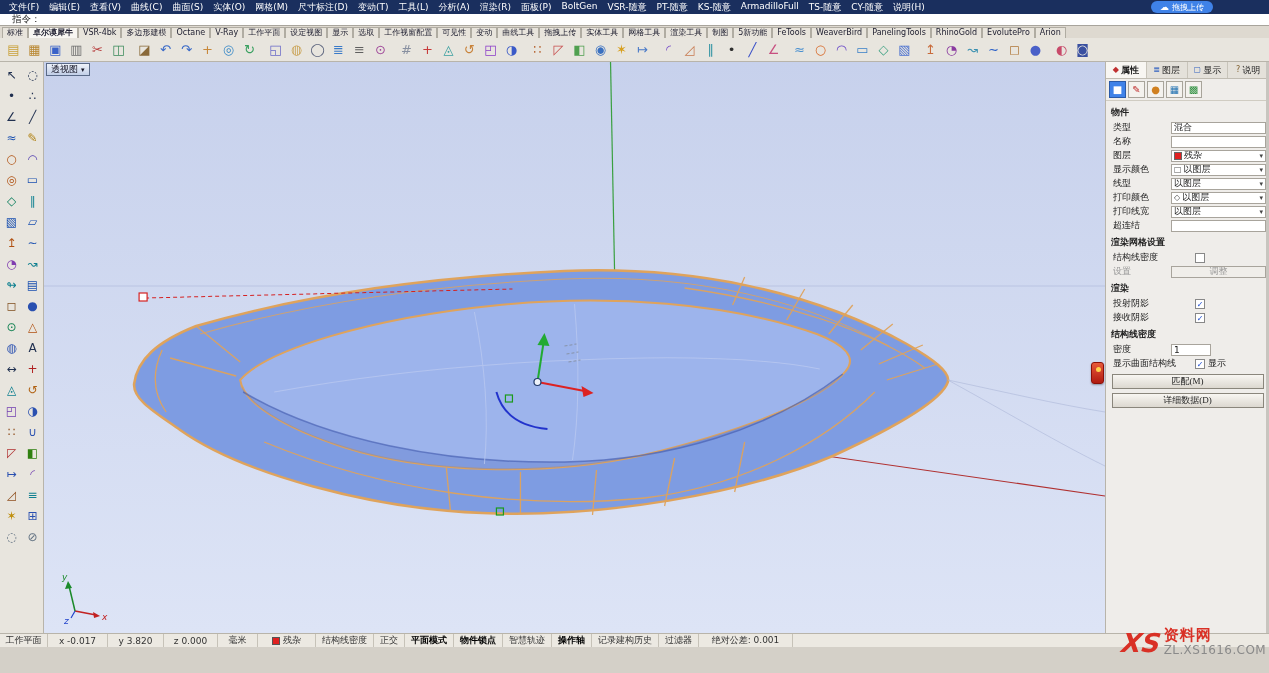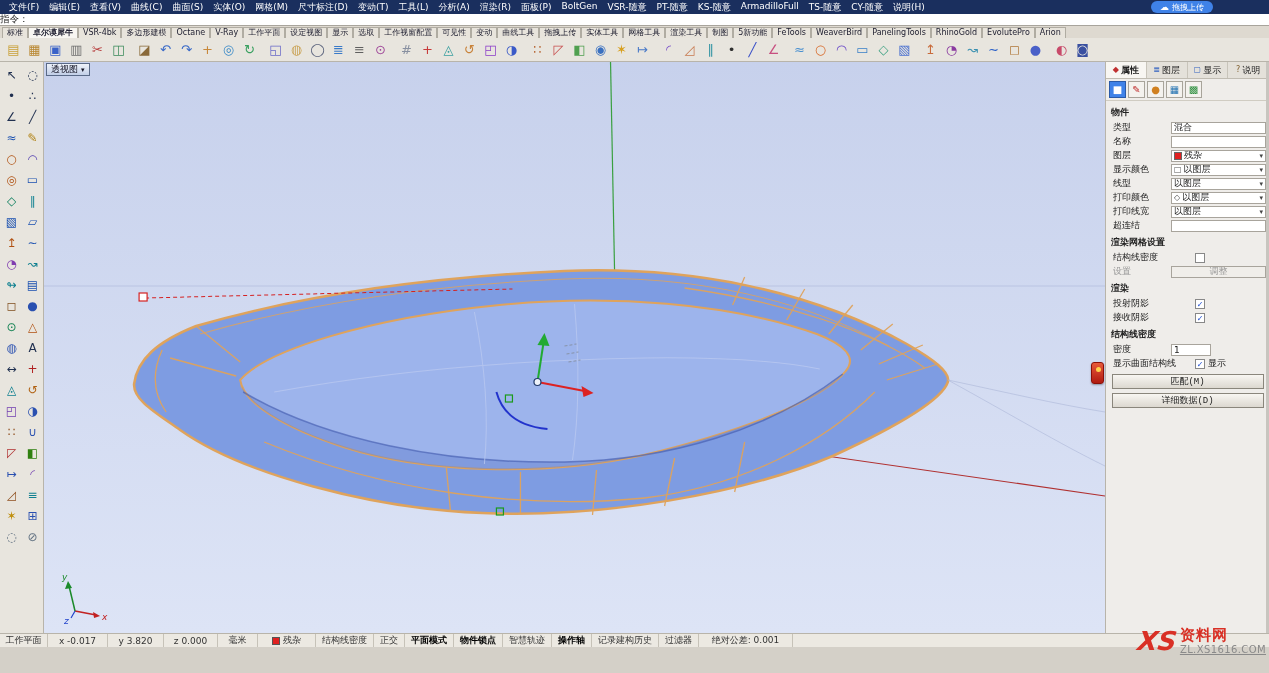--- a/index.html
+++ b/index.html
@@ -9,21 +9,21 @@
   
   .menubar{height:14px;background:var(--menubar);display:flex;align-items:center;padding:0 4px;position:relative;}
   .menus{display:flex;}
   .mitem{color:#fff;font-size:9px;padding:0 5px;white-space:nowrap;cursor:default;}
   .upload{position:absolute;right:56px;top:1px;height:12px;background:var(--accent-blue);border-radius:6px;color:#fff;display:flex;align-items:center;gap:3px;padding:0 9px;font-size:8px;}
   .upcloud{font-size:9px;line-height:1;}
 
   
   .cmdline{height:13px;background:#fff;border-bottom:1px solid #d6d3cc;font-size:9.5px;color:#111;padding:0 4px;display:flex;align-items:center;position:relative;white-space:nowrap;}
   .cmd-info{position:absolute;right:4px;top:1px;width:11px;height:11px;background:var(--accent-blue);color:#fff;border-radius:2px;font-size:8px;display:flex;align-items:center;justify-content:center;}
-  .cmdprompt{height:12px;background:#fff;border-bottom:1px solid #a8a49c;font-size:9.5px;padding:0 0;display:flex;align-items:center;}
+  .cmdprompt{height:12px;background:#fff;border-bottom:1px solid #a8a49c;font-size:9.5px;padding:0 12px;display:flex;align-items:center;}
 
   
   .ribbontabs{height:12px;background:#ded9d0;display:flex;align-items:flex-end;padding-left:2px;font-size:8px;overflow:hidden;}
   .rtab{padding:0 4px;border:1px solid #b0aca2;border-bottom:none;background:#e8e4dc;color:#223;height:11px;line-height:10px;white-space:nowrap;}
   .rtab.active{background:#f8f6f2;font-weight:bold;}
 
   
   .toolbar{height:24px;background:#e8e5de;border-bottom:1px solid #b8b4aa;display:flex;align-items:center;padding:0 3px;}
   .ticon{width:21px;height:20px;display:flex;align-items:center;justify-content:center;font-size:13px;cursor:default;}
   .ticon:nth-child(6n){margin-right:5px;}
@@ -64,21 +64,21 @@
   .ax-y{fill:#1a8a2a;font-size:9px;font-style:italic;}
   .ax-z{fill:#2244cc;font-size:9px;font-style:italic;}
 
   
   .watermark{position:absolute;left:882px;top:595px;z-index:55;display:flex;align-items:center;gap:8px;opacity:.93;}
   .wxtext{font-size:23px;font-weight:bold;color:var(--watermark);letter-spacing:2px;white-space:nowrap;}
   .ziliao{position:absolute;right:3px;top:627px;display:flex;align-items:center;gap:3px;z-index:60;}
   .xs{font-size:26px;font-weight:bold;font-style:italic;color:var(--logo-red);transform:skewX(-8deg);line-height:1;}
   .zlcol{display:flex;flex-direction:column;line-height:1.15;}
   .brand{font-size:15px;font-weight:bold;color:var(--logo-red);letter-spacing:1px;}
-  .url{font-size:10px;color:#8a8a8a;letter-spacing:.4px;text-decoration:underline;}
+  .url{font-size:12px;color:#8a8a8a;letter-spacing:.4px;}
 
   
   .panel{width:164px;background:#efedea;border-left:1px solid #b8b4aa;font-size:9px;position:relative;}
   .ptabs{display:flex;height:17px;border-bottom:1px solid #c0bcb2;background:#e4e1da;}
   .ptab{flex:1;display:flex;align-items:center;justify-content:center;gap:2px;border-right:1px solid #c8c4ba;white-space:nowrap;cursor:default;}
   .ptab.active{background:#f8f6f2;font-weight:bold;}
   .ticn{font-size:8px;line-height:1;}
   .picons{display:flex;gap:2px;padding:2px 3px;border-bottom:1px solid #d0ccc2;}
   .pic{width:17px;height:17px;border:1px solid #a8a49a;display:flex;align-items:center;justify-content:center;font-size:10px;background:#f4f2ee;}
   .pic.sel{background:var(--accent-blue);color:#fff;border-color:#2a5aa8;}
@@ -89,21 +89,21 @@
   .plabel.wide{width:86px;}
   .plabel.dim{color:#999;}
   .pvalue{flex:1;height:12px;background:#fff;border:1px solid #a8a49c;display:flex;align-items:center;padding:0 2px;gap:2px;white-space:nowrap;overflow:hidden;}
   .pvalue.num{flex:0 0 40px;}
   .pvalue.dimval{color:#999;background:#f0eeea;justify-content:center;}
   .darr{margin-left:auto;font-size:7px;color:#444;}
   .pfx{font-size:8px;color:#555;}
   .swatch{width:8px;height:8px;border:1px solid #666;flex:none;}
   .cb{width:10px;height:10px;border:1px solid #888;background:#fff;font-size:8px;line-height:9px;text-align:center;color:#1a4ad0;flex:none;}
   .cbl{margin-left:3px;}
-  .pbtn{display:block;width:152px;margin:4px auto 0;height:15px;background:linear-gradient(#f8f6f2,#dcd8d0);border:1px solid #8a867c;font-size:9px;font-family:Liberation Mono, monospace;color:#222;}
+  .pbtn{display:block;width:152px;margin:4px auto 0;height:15px;background:linear-gradient(#f8f6f2,#dcd8d0);border:1px solid #8a867c;font-size:9px;font-family:Liberation Serif, serif;color:#222;}
   .pscroll{position:absolute;right:0;top:0;width:3px;height:100%;background:#c8c5bf;}
 
   
   .statusbar{height:14px;background:#ece9e2;border-top:1px solid #b8b4aa;display:flex;font-size:9px;align-items:stretch;overflow:hidden;}
   .scell{border-right:1px solid #c6c2b8;display:flex;align-items:center;justify-content:center;white-space:nowrap;padding:0 6px;color:#333;flex:none;}
   .scell.active{font-weight:bold;color:#000;}
   .scell.sfill{flex:1;border-right:none;}
   .sswatch{width:8px;height:8px;background:var(--layer-red);border:1px solid #555;margin-right:3px;display:inline-block;}
 </style>
 </head>

